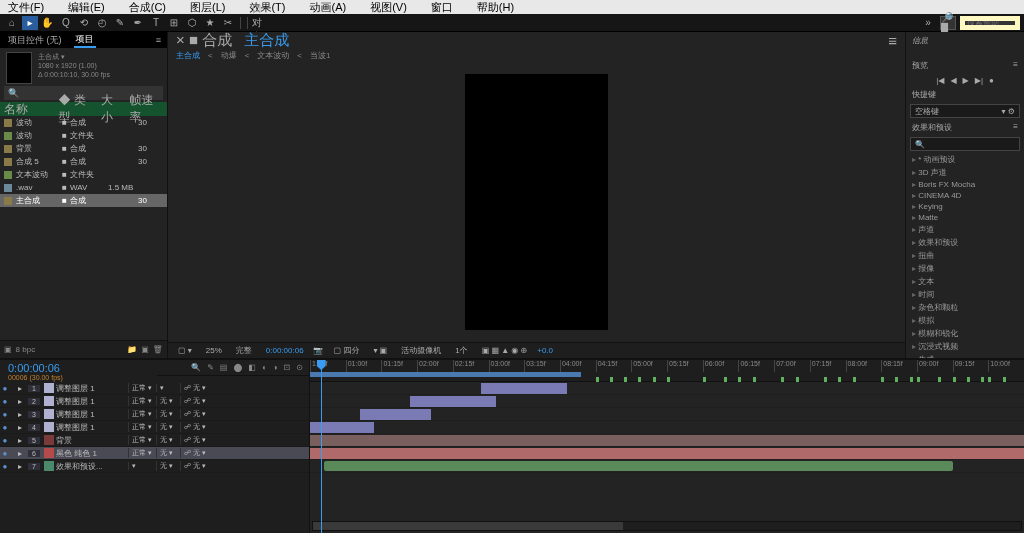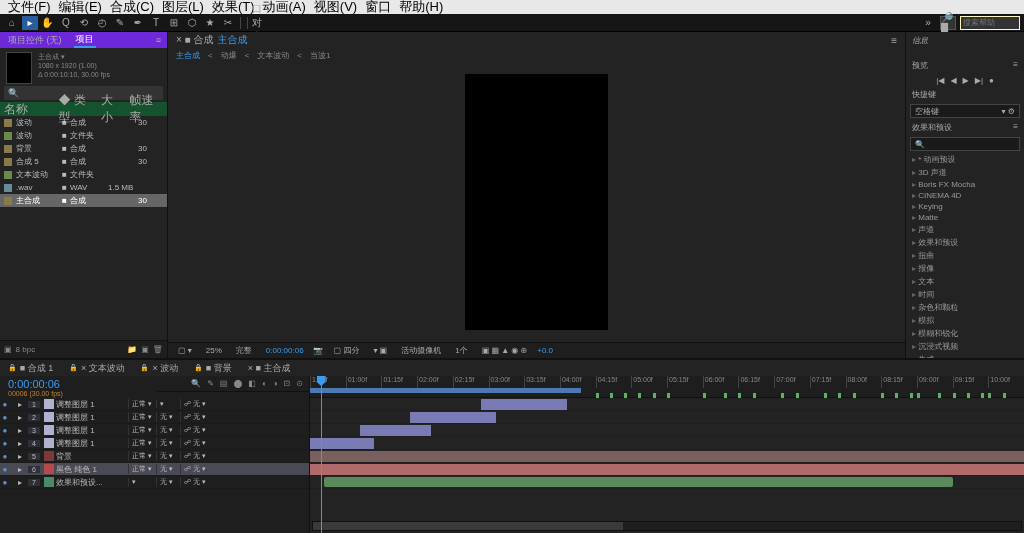--- a/index.html
+++ b/index.html
@@ -1,46 +1,46 @@
 <!DOCTYPE html>
 <html><head>
 <meta charset="utf-8">
 <style>
 * { margin:0; padding:0; box-sizing:border-box; font-family:"Microsoft YaHei",sans-serif; user-select:none; }
 body { background:#1e1e1e; color:#ccc; width:1024px; height:533px; overflow:hidden; font-size:9px; }
-.menubar { height:14px; background:#e8e8e8; color:#000; display:flex; align-items:center; padding:0 4px; gap:0; font-size:13px; }
+.menubar { height:14px; background:#e8e8e8; color:#000; display:flex; align-items:center; padding:0 4px; gap:16px; font-size:11px; }
 .menubar span { padding:0 4px; cursor:default; }
 .toolbar { height:18px; background:#161616; display:flex; align-items:center; padding:0 4px; gap:2px; border-bottom:1px solid #000; }
 .toolbar .tool { width:16px; height:14px; display:flex; align-items:center; justify-content:center; color:#aaa; font-size:10px; }
 .toolbar .tool.active { background:#2a5d9e; color:#fff; }
 .toolbar .sep { width:1px; height:12px; background:#444; margin:0 2px; }
 .toolbar .workspace { color:#888; padding:0 6px; font-size:9px; }
 .toolbar .workspace.active { color:#3a9cf0; }
 .toolbar .right { margin-left:auto; display:flex; align-items:center; gap:4px; }
-.search { background:#333; border:1px solid #fef9c3; height:14px; width:60px; color:#aaa; padding:0 2px; font-size:8px; }
+.search { background:#333; border:5px solid #fef9c3; height:14px; width:60px; color:#aaa; padding:0 2px; font-size:8px; }
 
 .upper { display:flex; height:326px; }
 .prj { width:168px; background:#232323; border-right:1px solid #111; display:flex; flex-direction:column; }
-.panel-tabs { height:16px; display:flex; align-items:center; padding:0 6px; gap:10px; background:#6d28d9; font-size:9px; color:#aaa; }
+.panel-tabs { height:16px; display:flex; align-items:center; padding:0 6px; gap:10px; background:#000000; font-size:9px; color:#aaa; }
 .panel-tabs .ptab { padding:0 2px; }
 .panel-tabs .ptab.active { color:#fff; border-bottom:2px solid #3a9cf0; }
 .prj-preview { height:36px; padding:4px 6px; display:flex; gap:6px; }
 .prj-thumb { width:26px; height:32px; background:#000; border:1px solid #444; }
 .prj-info { color:#888; font-size:7px; line-height:9px; }
 .prj-search { height:14px; margin:2px 4px; background:#333; display:flex; align-items:center; padding:0 4px; }
 .prj-head { height:14px; background:#14532d; display:flex; align-items:center; font-size:12px; color:#aaa; }
 .prj-head .col { padding:0 4px; }
 .prj-list { flex:1; overflow:auto; font-size:8px; }
 .prj-row { height:13px; display:flex; align-items:center; padding:0 4px; color:#bbb; }
 .prj-row.sel { background:#666; color:#fff; }
 .swatch { width:8px; height:8px; margin-right:4px; display:inline-block; }
 .prj-bot { height:18px; background:#1e1e1e; border-top:1px solid #111; display:flex; align-items:center; padding:0 4px; gap:4px; color:#888; font-size:8px; }
 
 .viewer { flex:1; background:#232323; display:flex; flex-direction:column; border-right:1px solid #111; }
-.vtabs { height:16px; display:flex; align-items:center; padding:0 6px; font-size:10px; color:#aaa;justify-content:space-between; }
+.vtabs { height:16px; display:flex; align-items:center; padding:0 6px; gap:8px; font-size:15px; color:#aaa;justify-content:space-between; }
 .vtabs .vt { padding:0 2px; }
 .vtabs .vt.blue { color:#3a9cf0; }
 .vcrumb { height:14px; padding:0 8px; font-size:8px; color:#888; display:flex; gap:8px; align-items:center; }
 .vcrumb .active { color:#3a9cf0; }
 .canvas { flex:1; display:flex; align-items:center; justify-content:center; position:relative; }
 .canvas .frame { width:143px; height:256px; background:#000; }
 .vw-bot { height:16px; background:#1e1e1e; border-top:1px solid #111; display:flex; align-items:center; padding:0 6px; gap:6px; font-size:8px; color:#aaa; }
 .vw-bot .blue { color:#3a9cf0; }
 .drop { padding:0 4px; }
 
@@ -302,27 +302,20 @@
         <div class="eff-item">杂色和颗粒</div>
         <div class="eff-item">模拟</div>
         <div class="eff-item">模糊和锐化</div>
         <div class="eff-item">沉浸式视频</div>
         <div class="eff-item">生成</div>
       </div>
   </div>
 </div>
 
 <div class="timeline">
-  <div class="tl-tabs" id="tltabs">
-      <span class="tt lock">■ 合成 1</span>
-      <span class="tt lock">× 文本波动</span>
-      <span class="tt lock">× 波动</span>
-      <span class="tt lock">■ 背景</span>
-      <span class="tt ">× ■ 主合成</span>
-    </div>
   <div class="tl-body">
     <div class="tl-left">
       <div style="display:flex;">
         <div class="tl-tc" style="flex:1">
           <div class="tc">0:00:00:06</div>
           <div class="sub">00006 (30.00 fps)</div>
         </div>
         <div class="tl-opts" id="tlopts" style="flex:1;justify-content:flex-end">
             <span>🔍</span>
             <span>✎</span>

